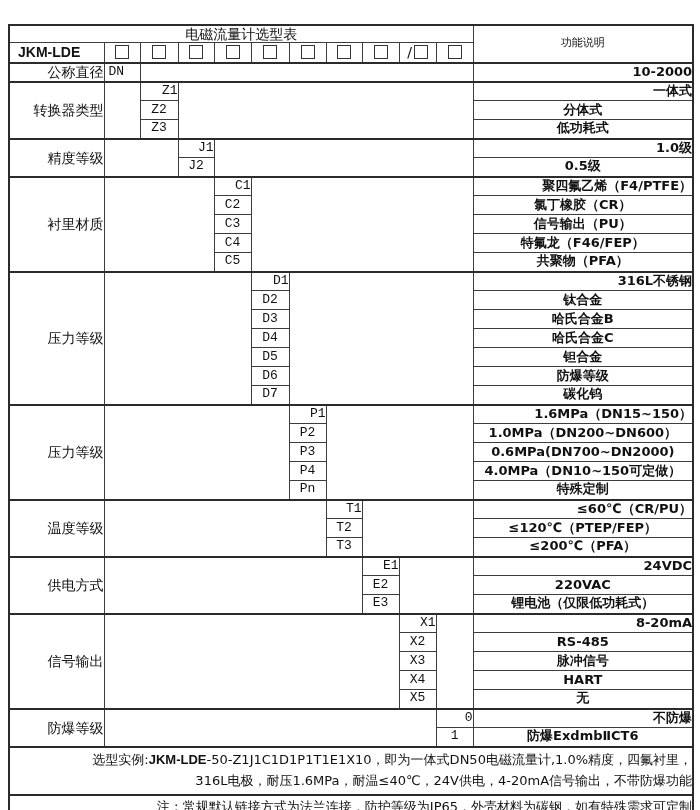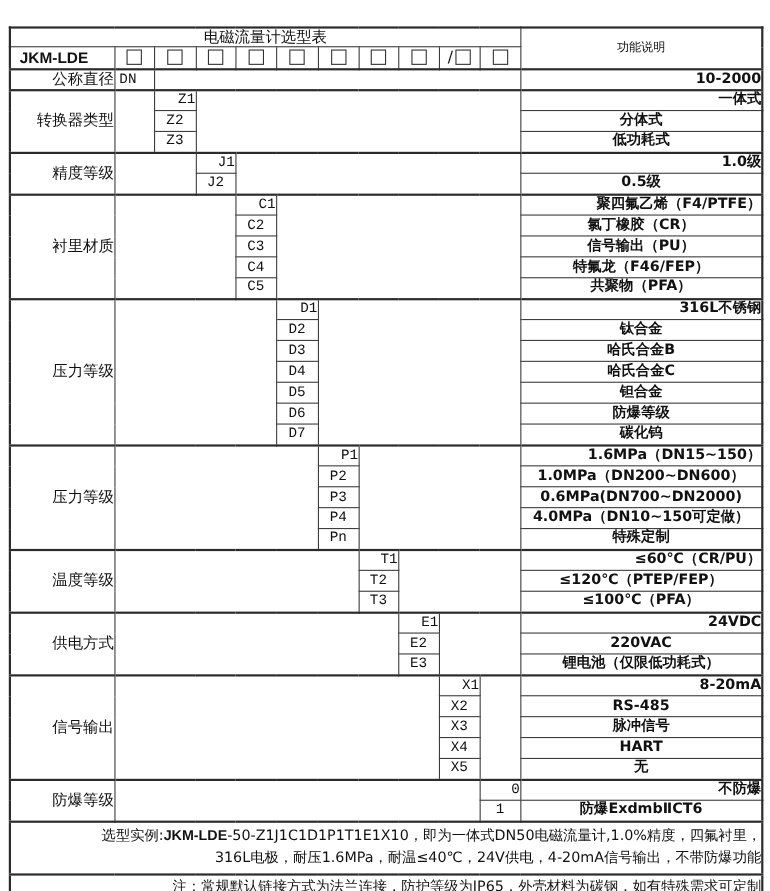--- a/index.html
+++ b/index.html
@@ -206,21 +206,21 @@
     <td class="code">T1</td>
     <td class="spacer" colspan="3" rowspan="3"></td>
     <td class="desc">≤60℃（CR/PU）</td>
   </tr>
   <tr class="h-row">
     <td class="code">T2</td>
     <td class="desc">≤120℃（PTEP/FEP）</td>
   </tr>
   <tr class="h-row">
     <td class="code">T3</td>
-    <td class="desc">≤100℃（PFA）</td>
+    <td class="desc">≤200℃（PFA）</td>
   </tr>
 
   <tr class="h-row thick">
     <td class="lab" rowspan="3">供电方式</td>
     <td class="spacer" colspan="7" rowspan="3"></td>
     <td class="code">E1</td>
     <td class="spacer" colspan="2" rowspan="3"></td>
     <td class="desc">24VDC</td>
   </tr>
   <tr class="h-row">

